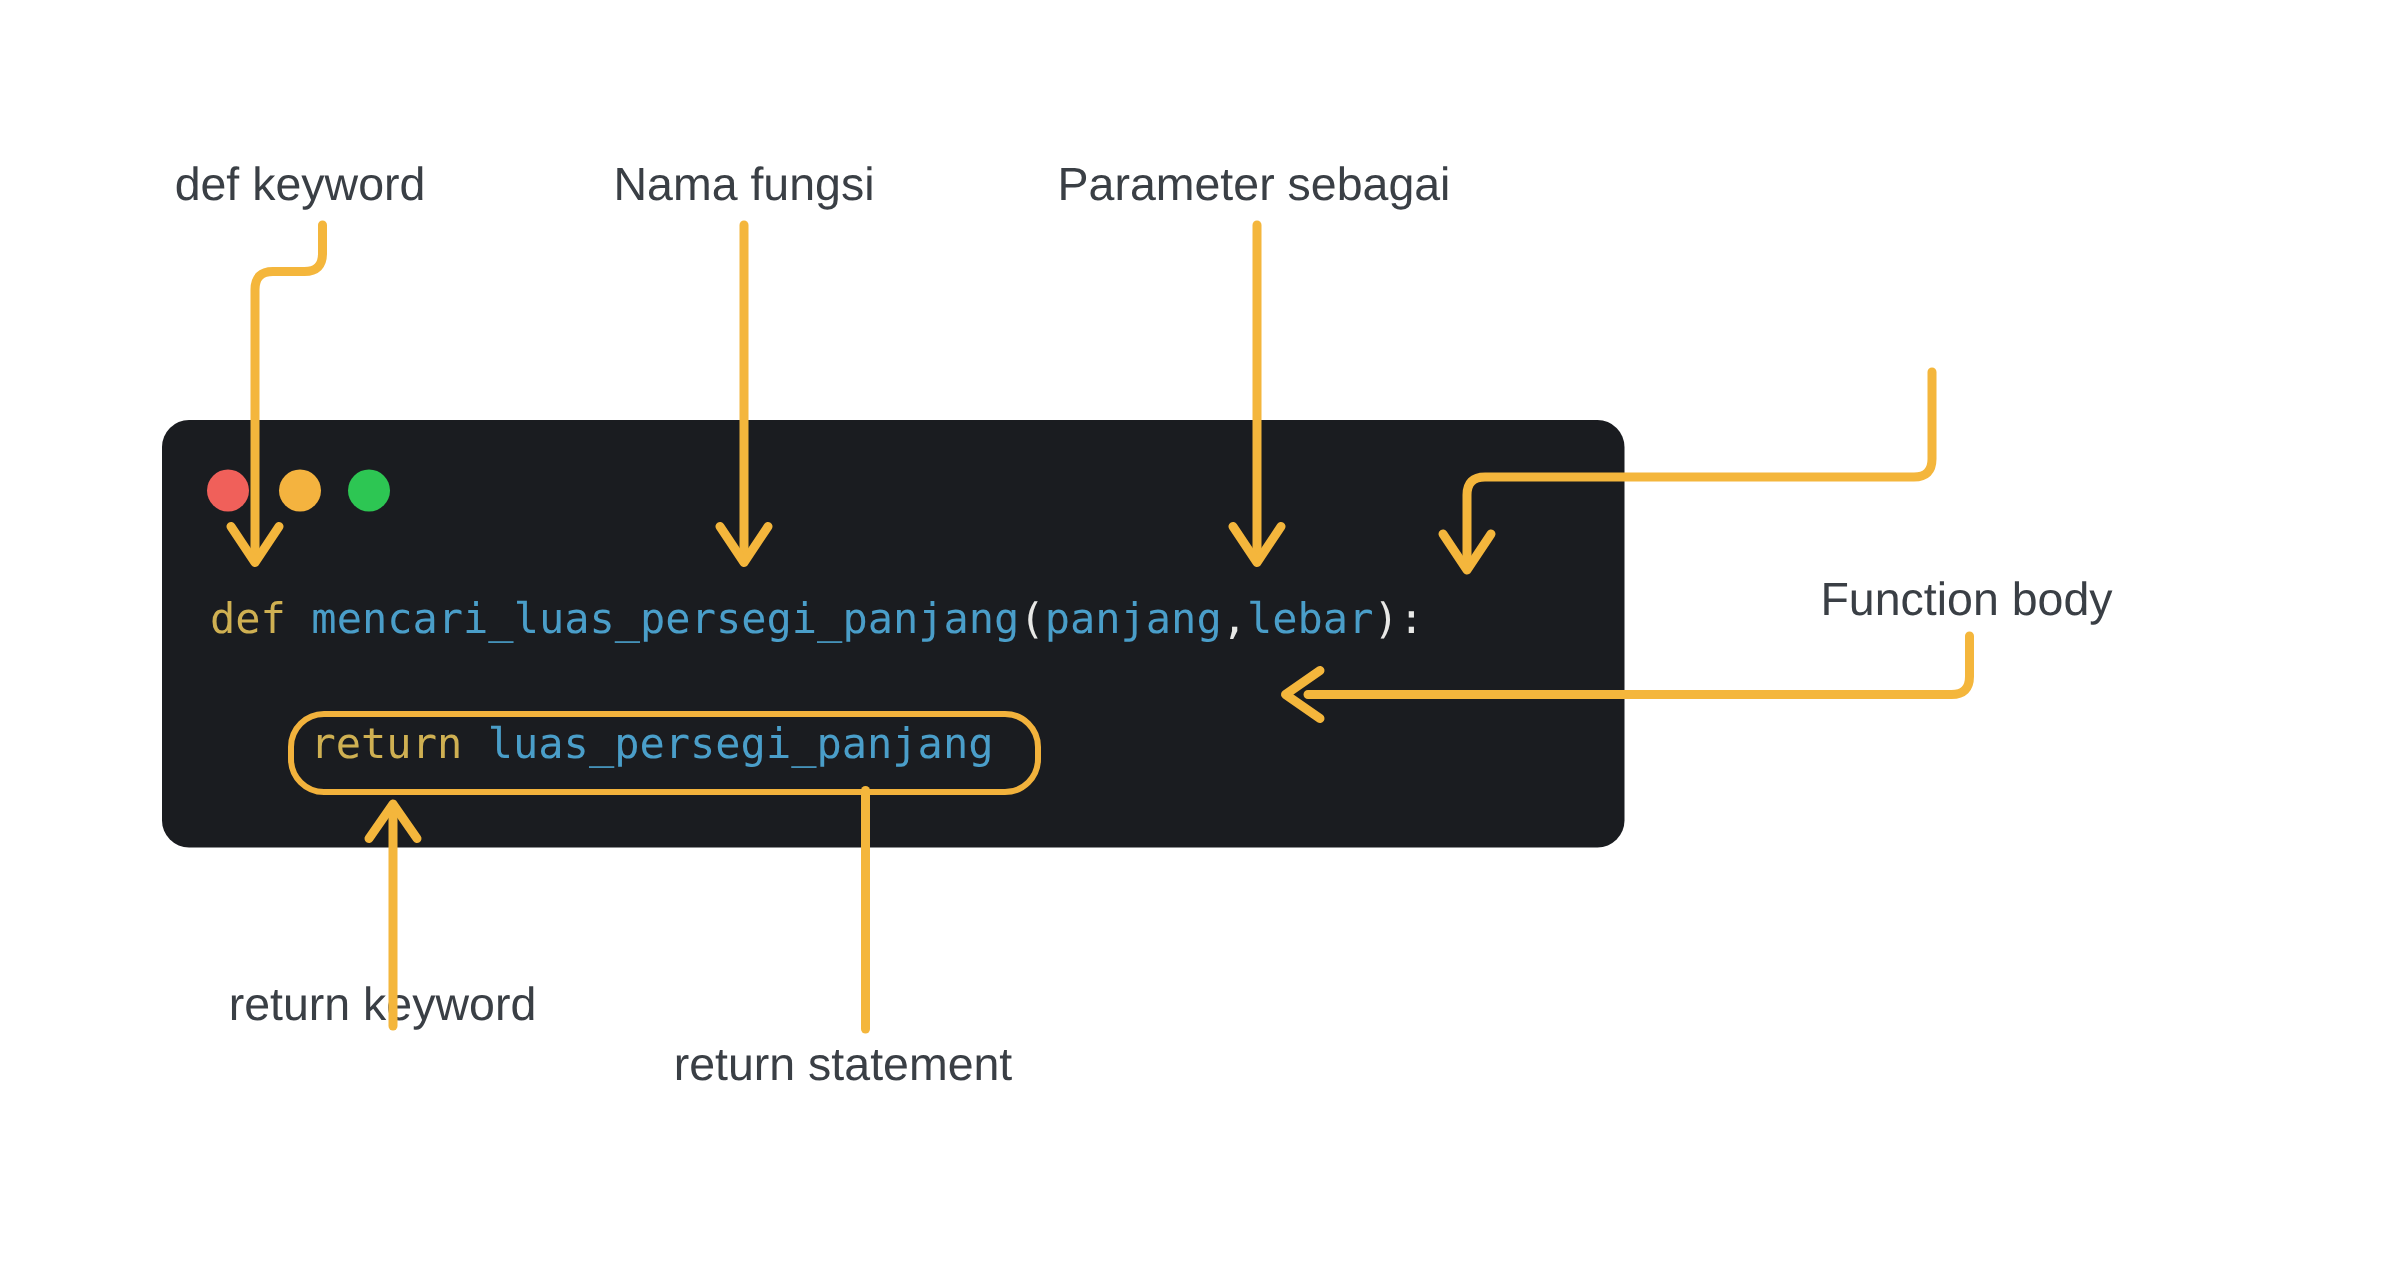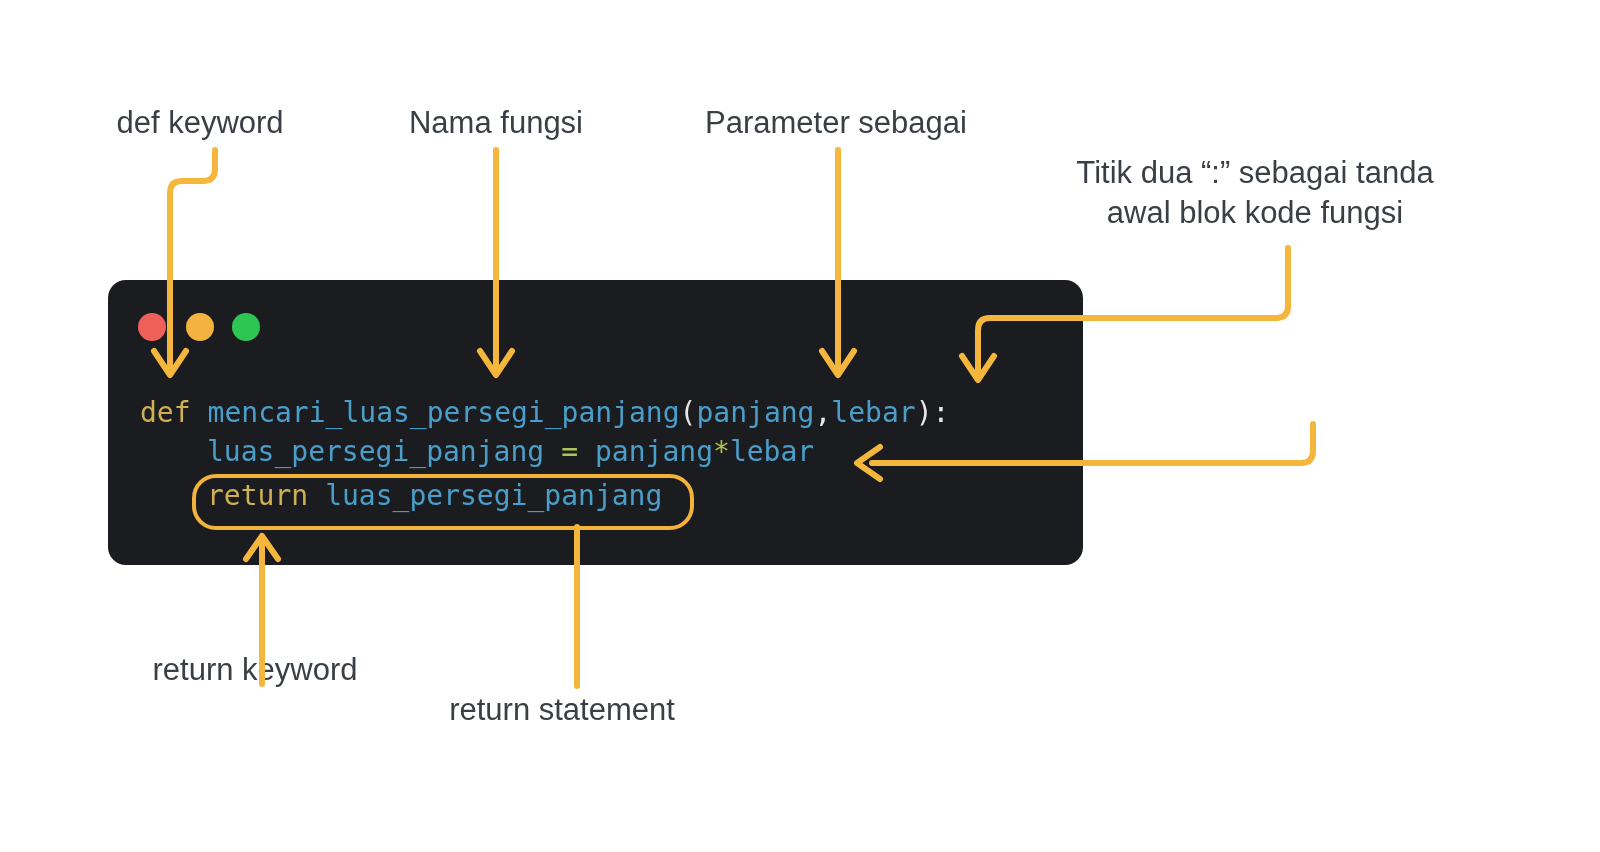--- a/index.html
+++ b/index.html
@@ -67,35 +67,31 @@
   }
 </style>
 </head>
 <body>
 
 <div id="canvas">
 
   <div class="label" style="left:200px;top:103px;">def keyword</div>
   <div class="label" style="left:496px;top:103px;">Nama fungsi</div>
   <div class="label" style="left:836px;top:103px;">Parameter sebagai</div>
-  <div class="label" style="left:1255px;top:153px;">
-    <div>Titik dua “:” sebagai tanda</div>
-    <div>awal blok kode fungsi</div>
-  </div>
+  <div class="label" style="left:1311px;top:380px;">Function body</div>
   <div class="label" style="left:255px;top:650px;">return keyword</div>
   <div class="label" style="left:562px;top:690px;">return statement</div>
 
   <div id="window">
     <span id="tl-red" class="traffic"></span>
     <span id="tl-yellow" class="traffic"></span>
     <span id="tl-green" class="traffic"></span>
 
     <div id="code-line-1" class="code-line"><span class="kw pad">def</span><span class="id">mencari_luas_persegi_panjang</span><span class="pn">(</span><span class="id">panjang</span><span class="pn">,</span><span class="id">lebar</span><span class="pn">)</span><span class="pn">:</span></div>
 
-    <div id="code-line-2" class="code-line"><span class="id">luas_persegi_panjang</span><span class="op pad">=</span><span class="id">panjang</span><span class="op">*</span><span class="id">lebar</span></div>
 
     <div id="code-line-3" class="code-line"><span class="kw pad">return</span><span class="id">luas_persegi_panjang</span></div>
 
     <div id="highlight-box"></div>
   </div>
 
   <svg id="arrows" viewBox="0 0 1600 852" xmlns="http://www.w3.org/2000/svg">
 
     <g>
       <path class="arrow" d="M 215 150 L 215 169 Q 215 181 203 181 L 182 181 Q 170 181 170 193 L 170 370"></path>

